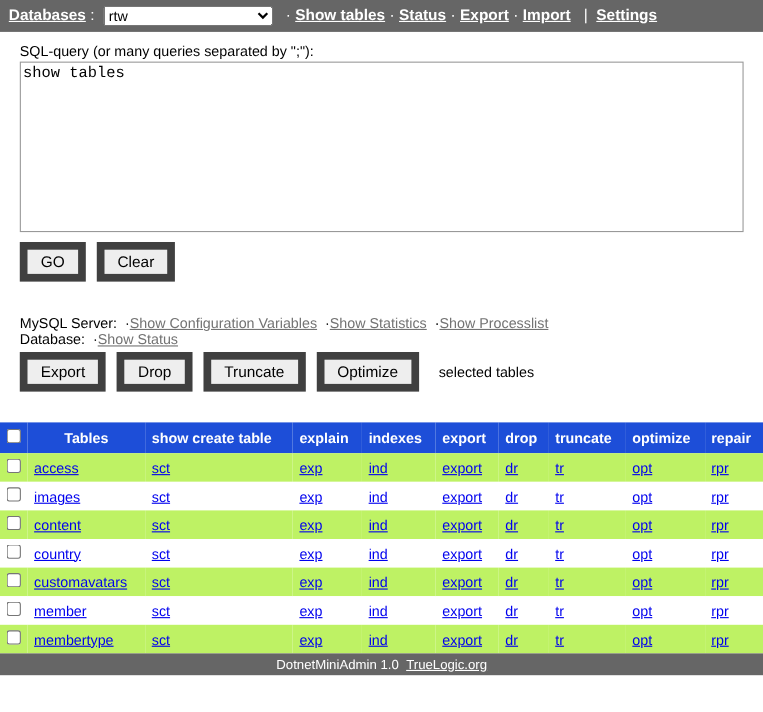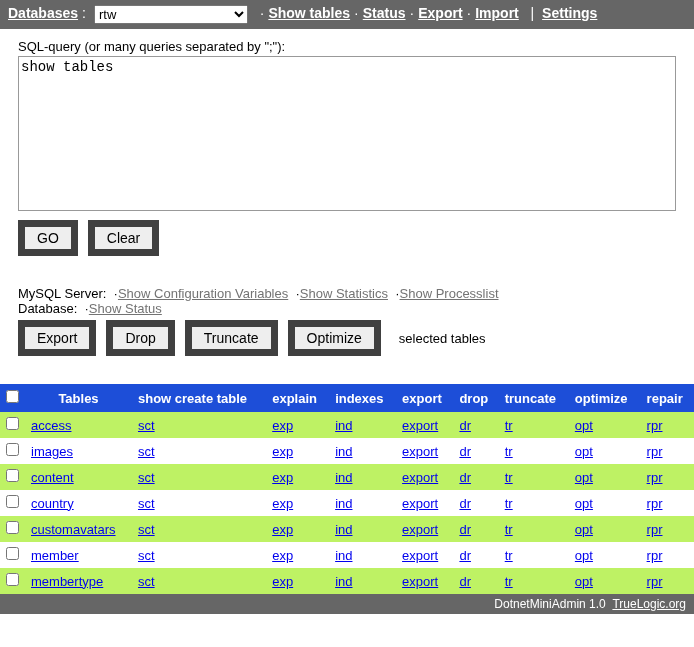--- a/index.html
+++ b/index.html
@@ -19,21 +19,21 @@
 .action-row .sel-label { font-weight: normal; margin-left: 8px; }
 .tbl-wrap { margin-top: 28px; width: 100%; }
 table { width: 100%; border-collapse: collapse; font-size: 13px; }
 thead th { background: #1d4ed8; color: #fff; font-weight: bold; text-align: left; padding: 6px 6px; font-size: 13px; }
 thead th:first-child { width: 20px; }
 tbody tr.odd { background: #bef264; }
 tbody tr.even { background: #fff; }
 tbody td { padding: 5px 6px; }
 tbody td a { color: #00e; text-decoration: underline; }
 tbody td input[type=checkbox] { }
-.footer { background: #666; color: #fff; text-align: right; padding: 3px 8px; font-size: 12px; position: relative; }
+.footer { background: #666; color: #fff; text-align: center; padding: 3px 8px; font-size: 12px; position: relative; }
 .footer a { color: #fff; text-decoration: underline; }
 .dot { color: #fff; }
 </style>
 </head>
 <body>
 
 <div class="topbar">
   <span class="label">Databases</span>
   <span>:</span>
   <select>

